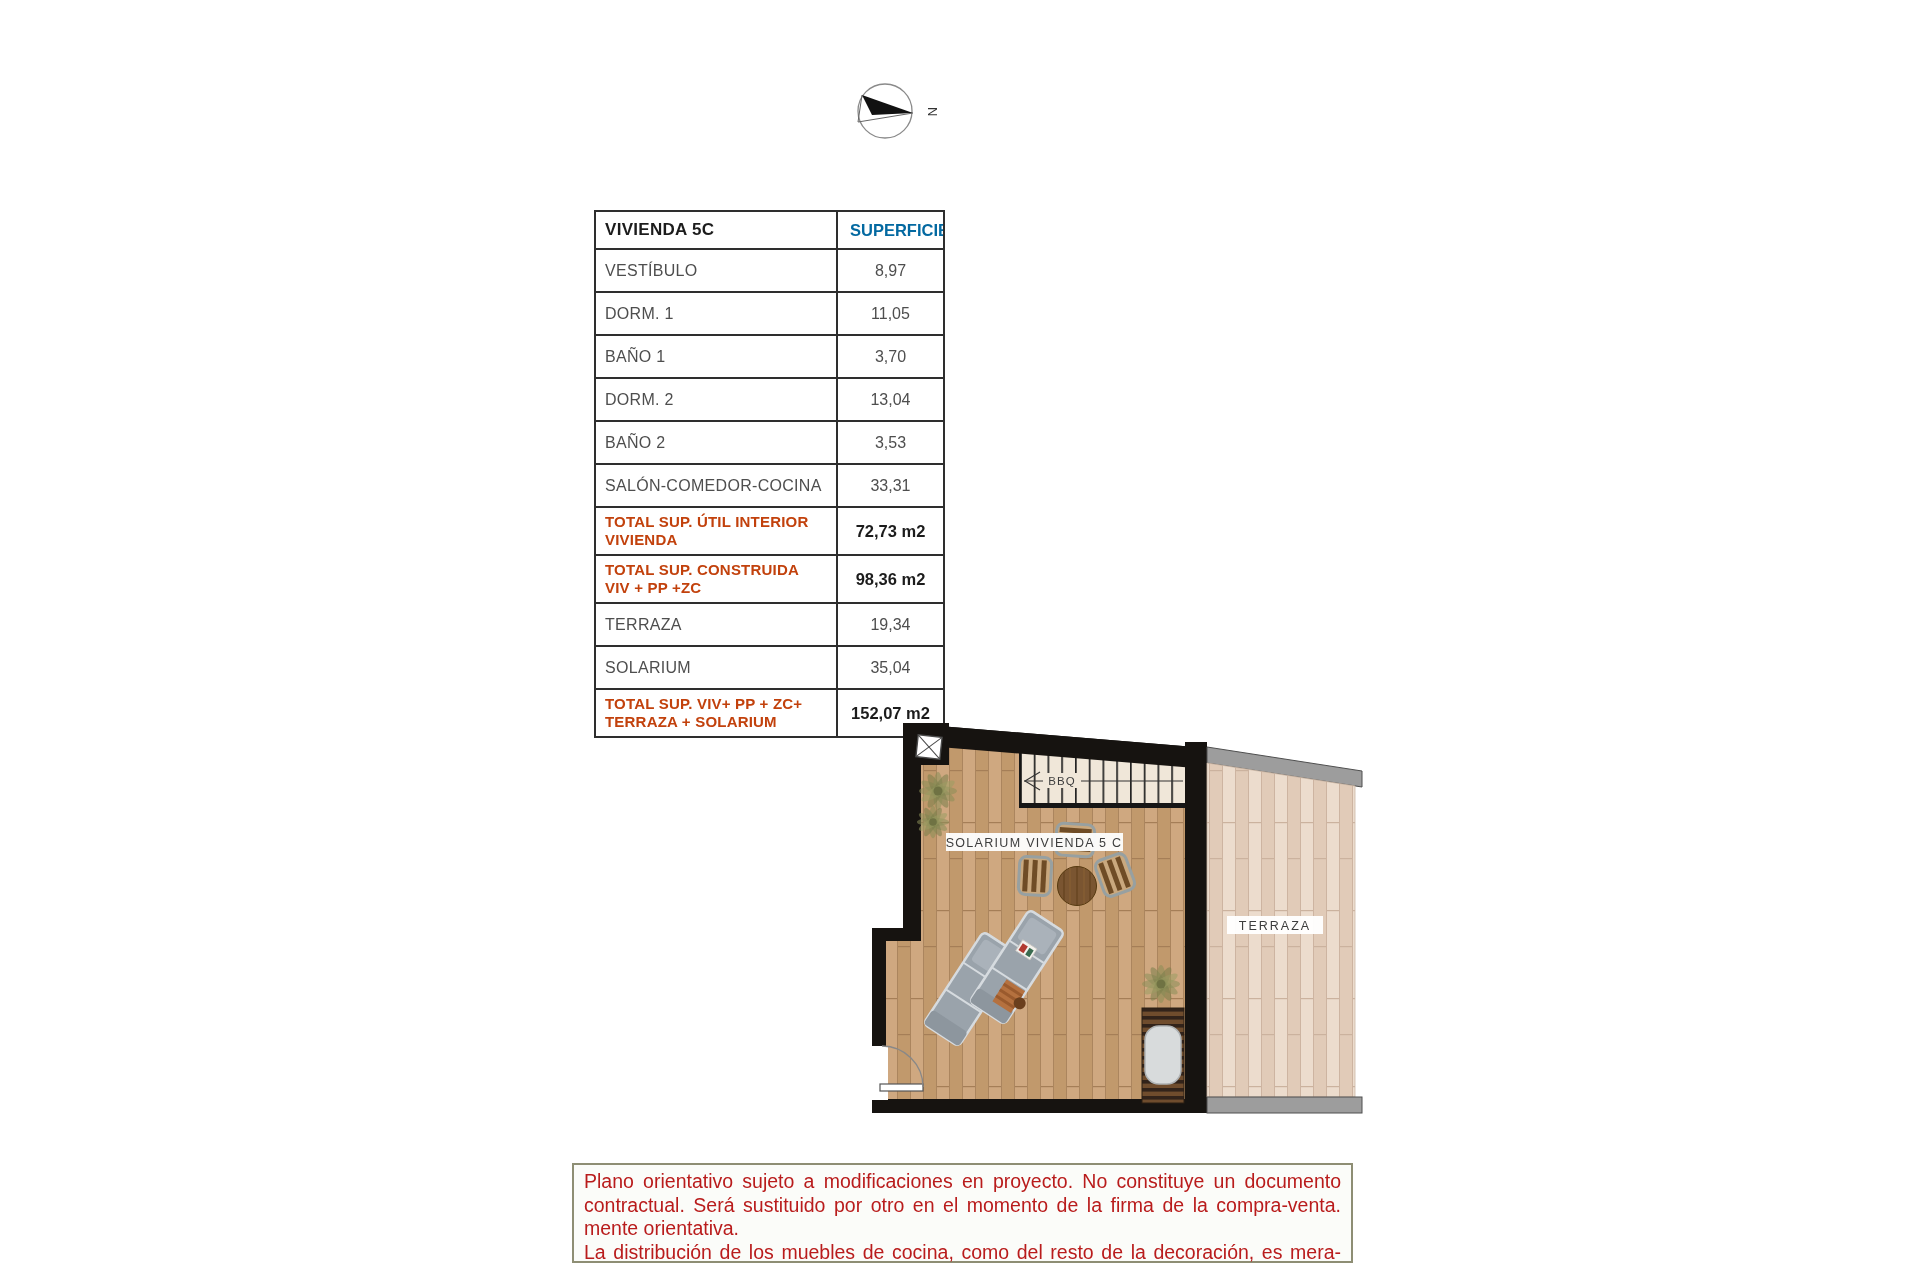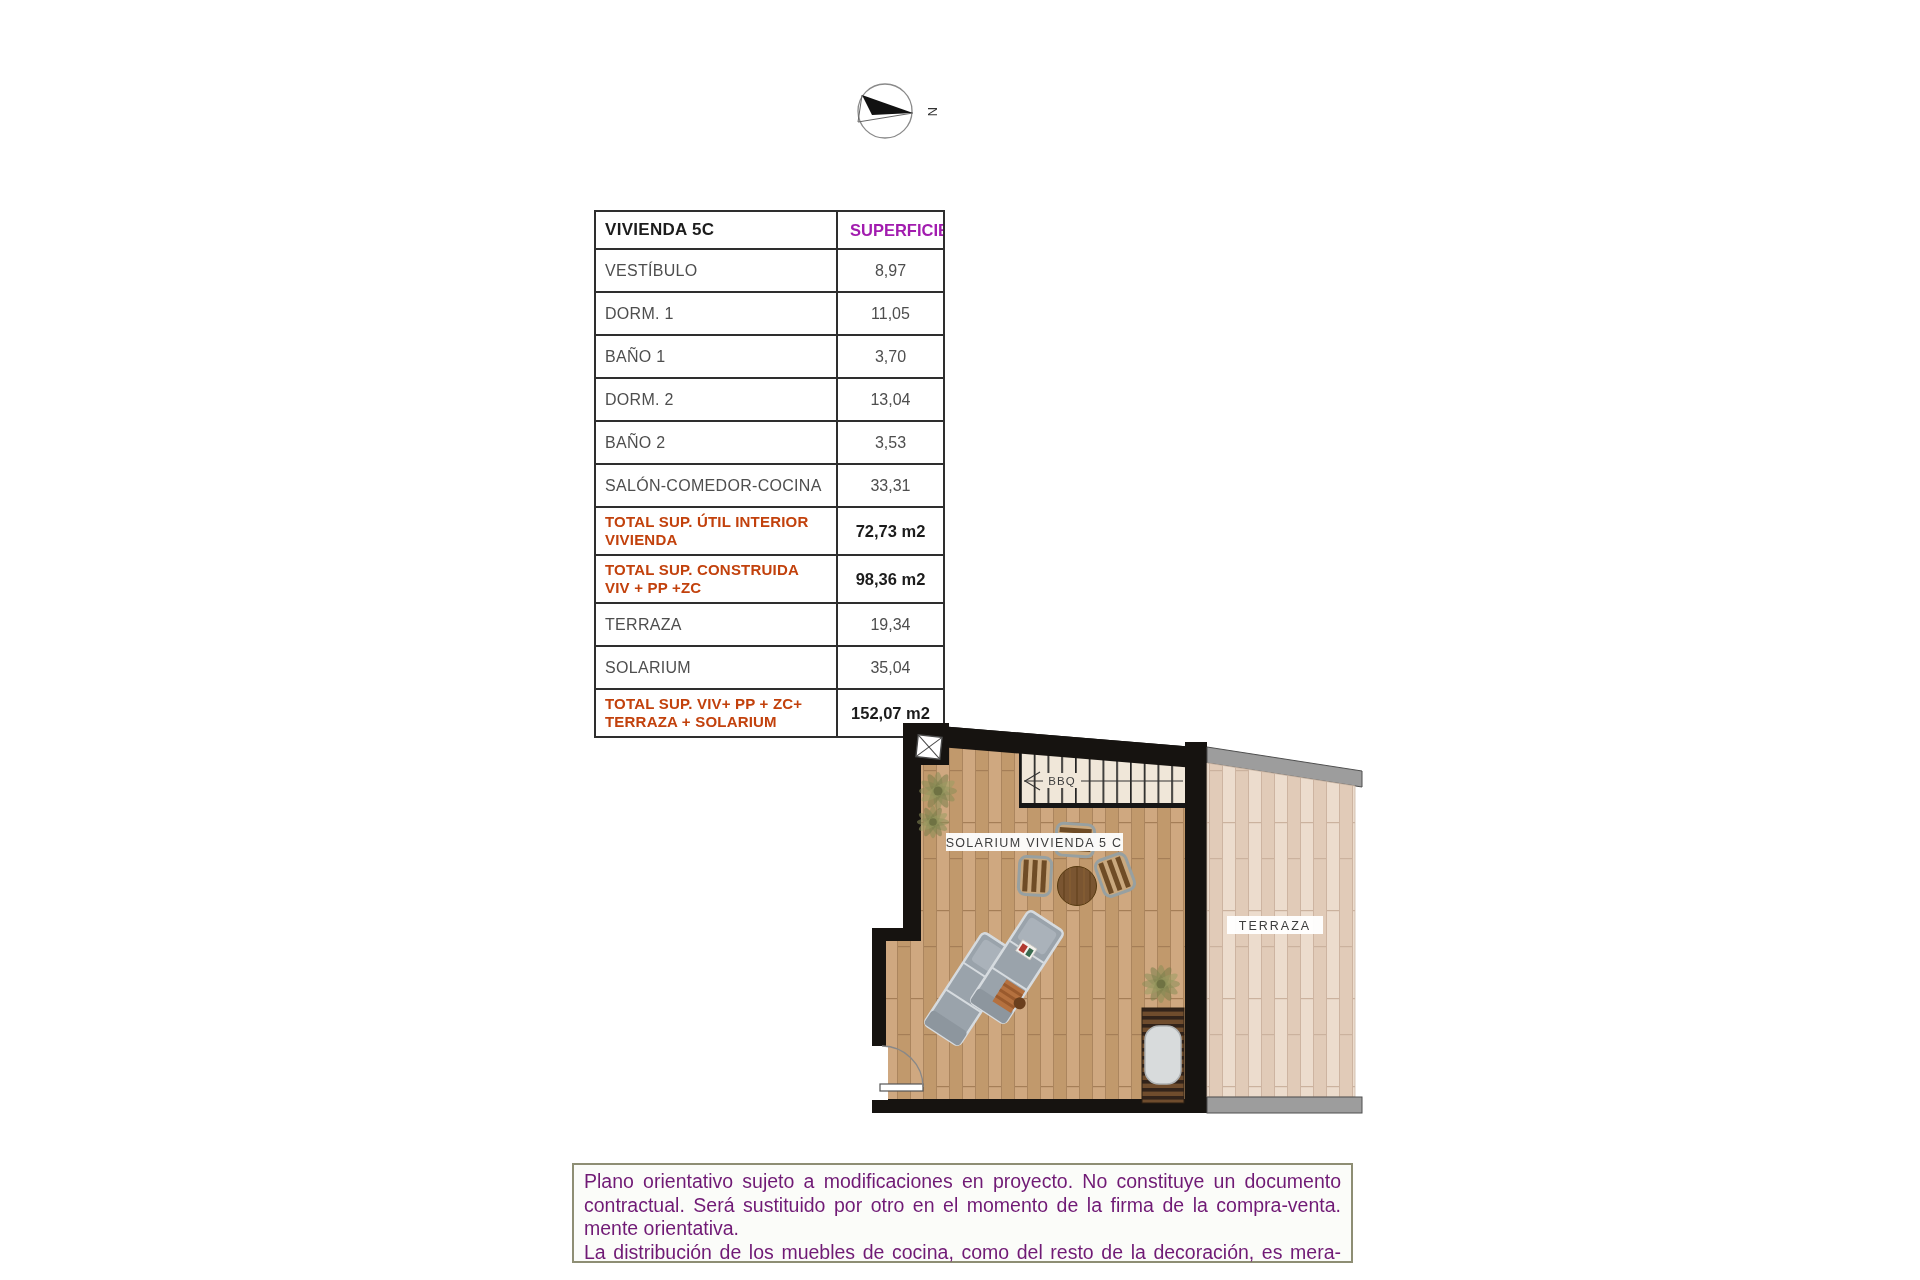--- a/index.html
+++ b/index.html
@@ -9,33 +9,33 @@
   }
   
   .area-table-wrap{position:absolute;left:594px;top:210px;}
   table.area{border-collapse:collapse;table-layout:fixed;width:349px;background:#fff;}
   table.area td{border:2px solid #2e2e2e;vertical-align:middle;overflow:hidden;}
   table.area{border:1px solid #2e2e2e;}
   td.lbl{padding-left:9px;font-size:16px;color:#4e4e4e;letter-spacing:.3px;}
   td.val{text-align:center;font-size:16px;color:#4e4e4e;}
   tr.hdr td{height:34px;}
   tr.hdr .lbl{font-size:17px;font-weight:bold;color:#1c1c1c;}
-  tr.hdr .val{font-size:16.5px;font-weight:bold;color:#a21caf;padding-left:12px;}
+  tr.hdr .val{font-size:16.5px;font-weight:bold;color:#0369a1;padding-left:12px;}
   tr.r td{height:39px;}
   tr.tall td{height:44px;}
   tr.bold .lbl{font-weight:bold;color:#c2410c;font-size:15px;line-height:18px;letter-spacing:.2px;margin-left:16px;}
   tr.bold .val{font-weight:bold;color:#1c1c1c;font-size:16.5px;margin-left:9px;}
   
   svg.sheet{position:absolute;left:0;top:0;}
   text.plan-label{font-family:"Liberation Sans",sans-serif;fill:#3d3d3d;}
   
   .disclaimer{
     position:absolute;left:572px;top:1163px;width:781px;height:100px;
     border:2px solid #8e8e74;background:#fbfcf9;box-sizing:border-box;
-    padding:5px 10px 0 10px;color:#701a75;font-size:19.5px;line-height:23.5px;
+    padding:5px 10px 0 10px;color:#b91c1c;font-size:19.5px;line-height:23.5px;
   }
   .disc-line{text-align:justify;text-align-last:justify;white-space:normal;}
   .disc-line.last{text-align:left;text-align-last:left;}
 </style>
 </head>
 <body>
 
 <div class="area-table-wrap">
   <table class="area">
     <colgroup>

